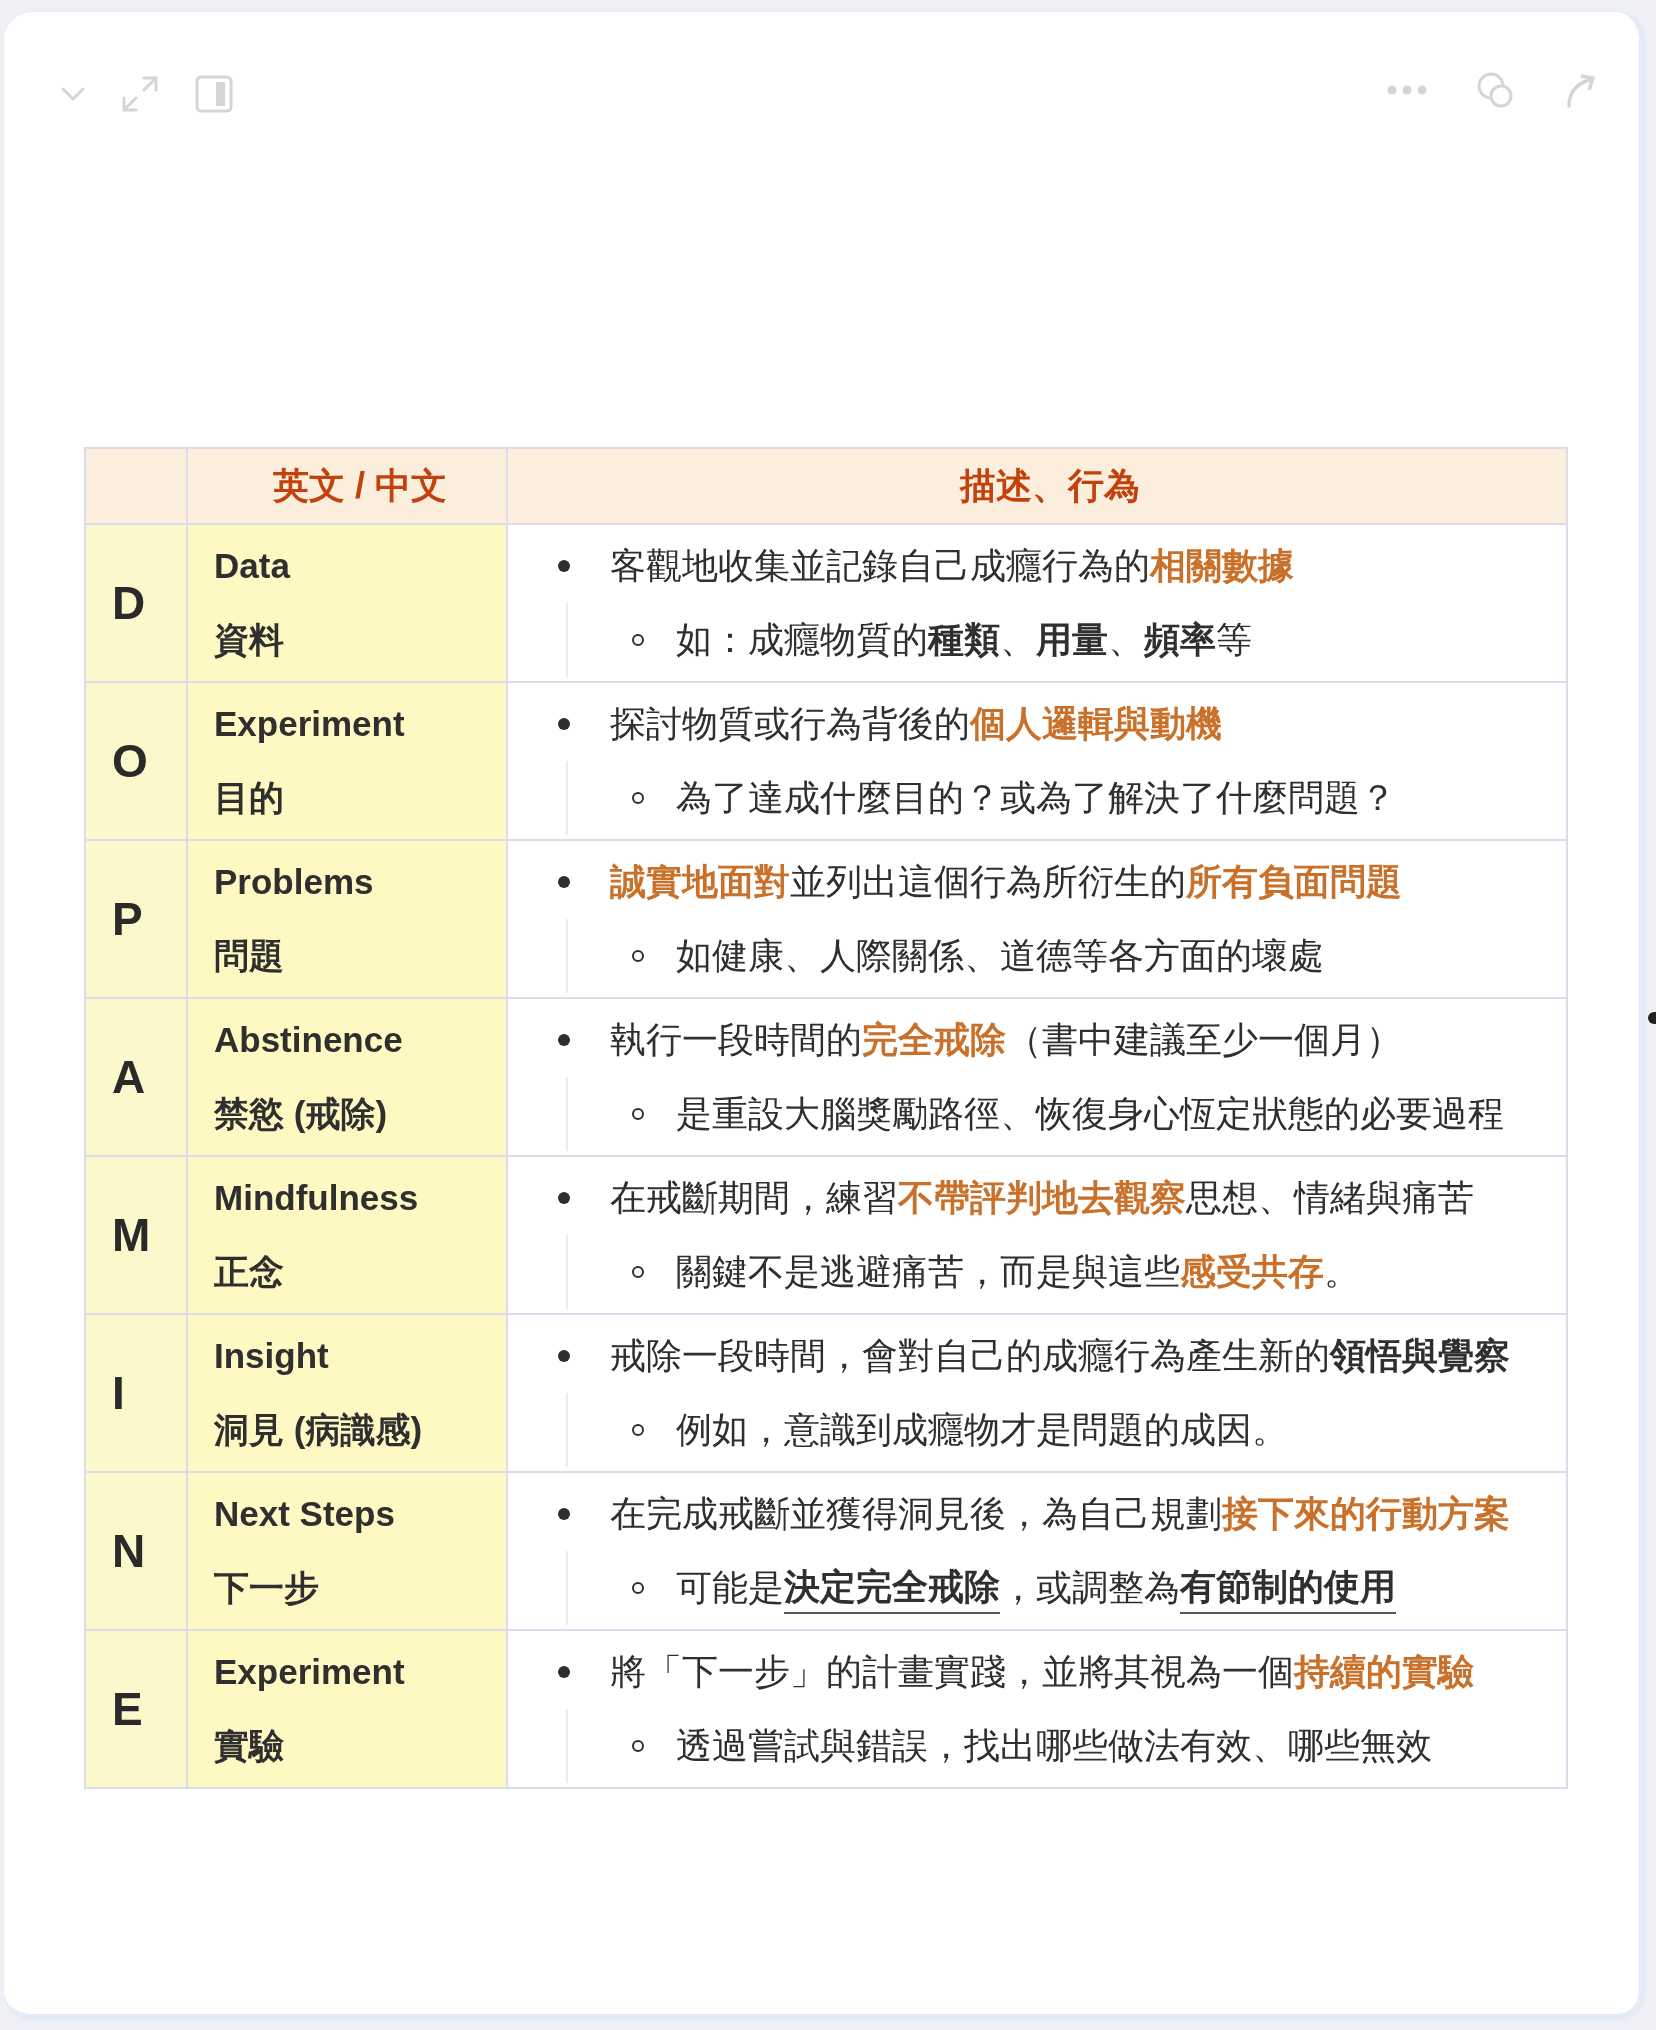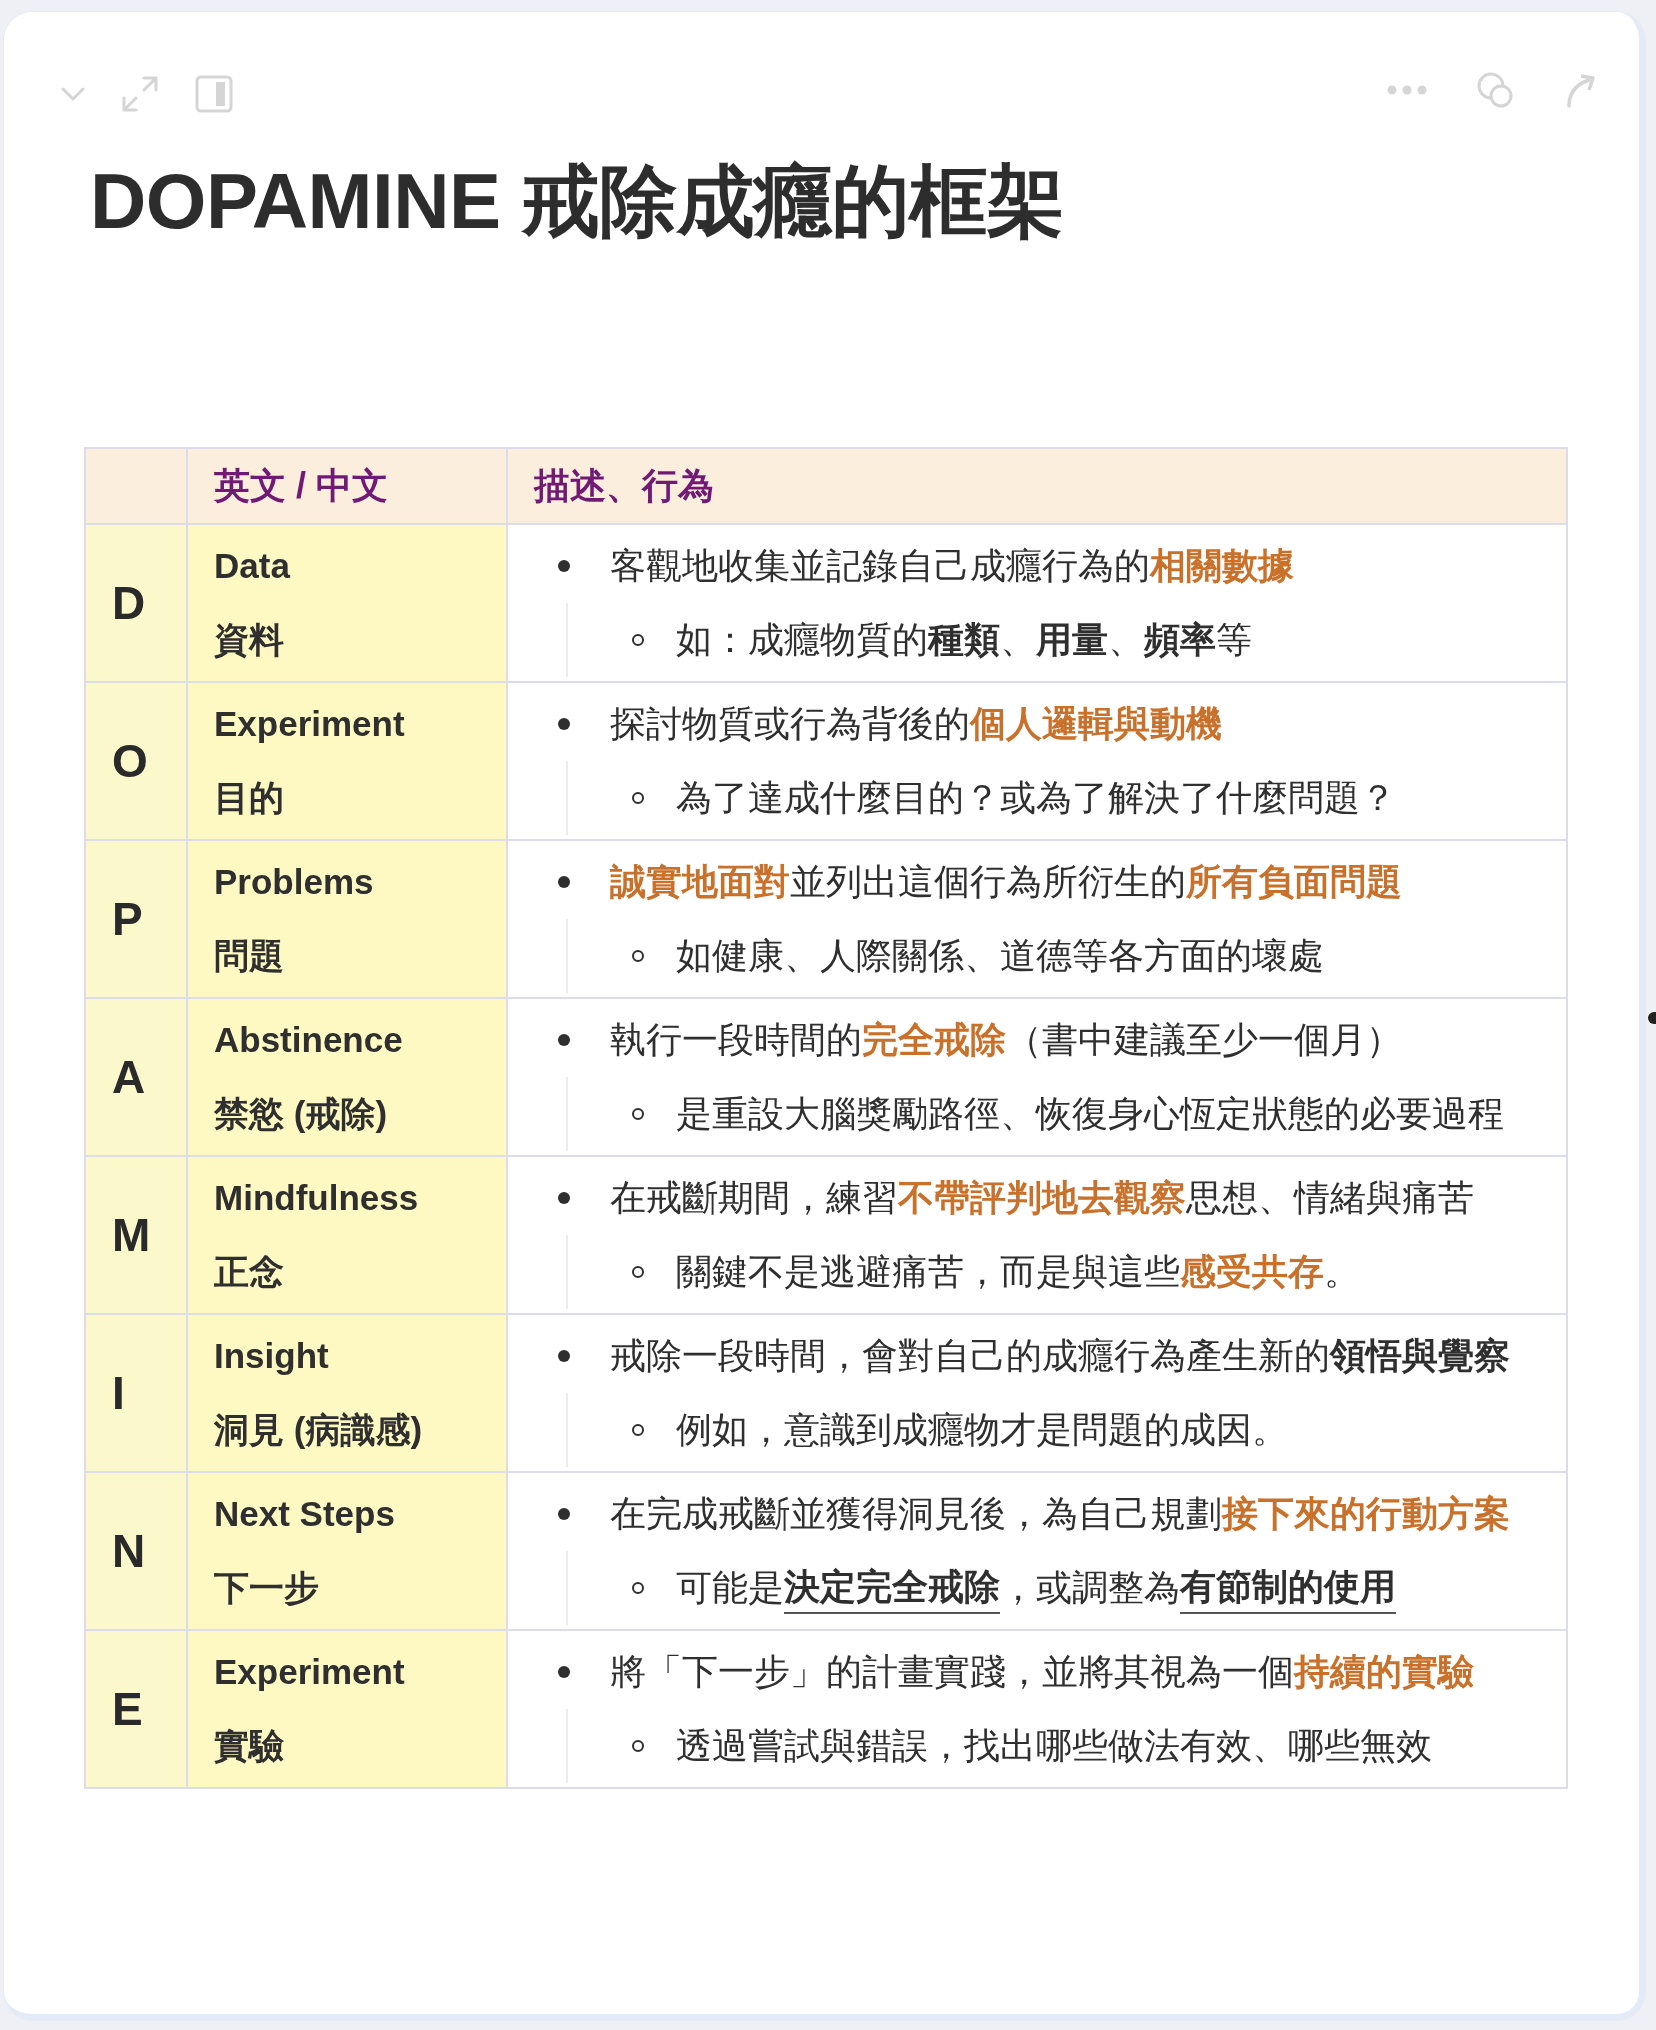--- a/index.html
+++ b/index.html
@@ -42,22 +42,22 @@
   }
   .bold { font-weight: 700; }
 
   
   .tbl {
     position: absolute; left: 80px; top: 435px; width: 1484px;
     border-collapse: collapse; table-layout: fixed;
   }
   .tbl th, .tbl td { border: 2px solid #dcdcea; vertical-align: middle; }
   .tbl th {
-    background: #fbeedc; height: 76px; text-align: left;
-    font-size: 36px; font-weight: 700; color: #701a75; padding-left: 26px;
+    background: #fbeedc; height: 76px; text-align: center;
+    font-size: 36px; font-weight: 700; color: #c2410c; padding-left: 26px;
   }
   .tbl tr.row td { height: 158px; }
   .c-letter {
     background: #fbf8cb; width: 102px; text-align: left; padding-left: 26px;
     font-size: 46px; font-weight: 700; color: #2a2a2a;
   }
   .c-name { background: #fef9c3; width: 320px; padding-left: 26px; }
   .c-name .en { font-size: 35px; font-weight: 700; color: #2f2f2f; line-height: 74px; display: block; }
   .c-name .zh { font-size: 35px; font-weight: 700; color: #2f2f2f; line-height: 74px; display: block; }
   .c-desc { background: #ffffff; padding-left: 50px; position: relative; margin-left: 28px; }
@@ -118,21 +118,20 @@
         </svg>
     </span>
     <span class="tb-icon">
       <svg width="34" height="40" viewBox="0 0 34 40">
           <path d="M6 36 C6 22 14 14 26 10" fill="none" stroke="#d5d5d5" stroke-width="3.5" stroke-linecap="round"></path>
           <path d="M18 6 L30 8 L26 20" fill="none" stroke="#d5d5d5" stroke-width="3.5" stroke-linejoin="round"></path>
         </svg>
     </span>
   </div>
 
-  <h1 class="title">DOPAMINE 戒除成癮的框架</h1>
 
 
   <table class="tbl">
     <colgroup>
         <col style="width:102px">
         <col style="width:320px">
         <col>
       </colgroup>
     <thead>
       <tr>

